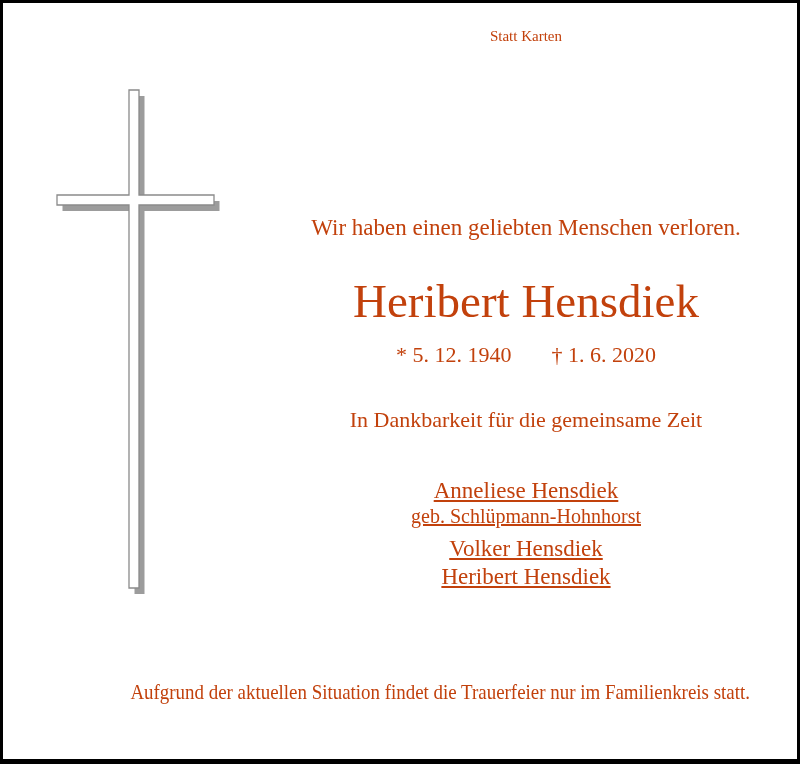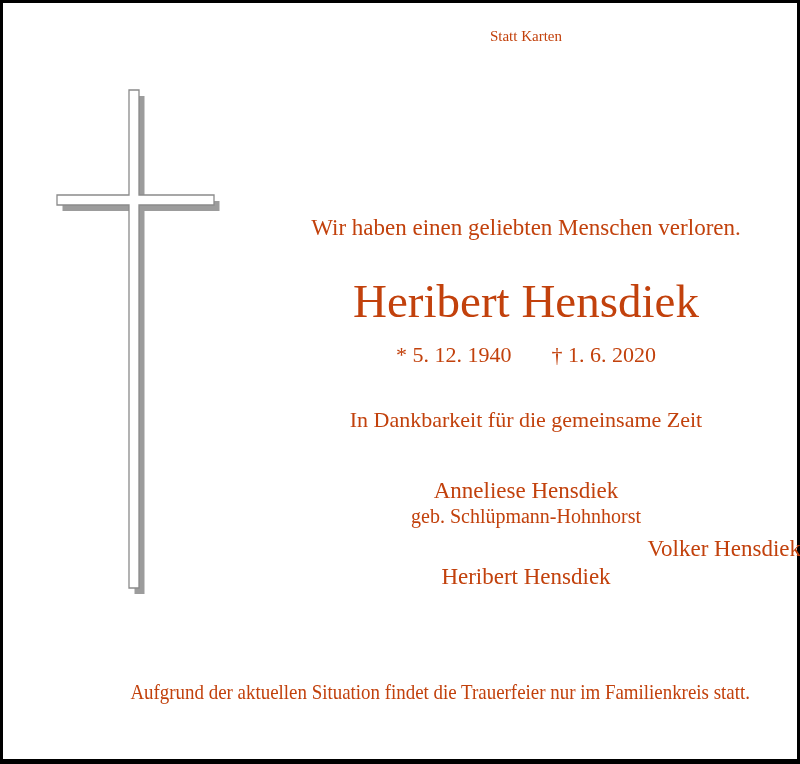--- a/index.html
+++ b/index.html
@@ -16,24 +16,24 @@
   .bottom-edge{position:absolute;left:0;right:0;bottom:0;height:5px;background:#000000;}
   .cross-svg{position:absolute;left:0;top:0;width:800px;height:764px;pointer-events:none;}
   .col{position:absolute;left:251px;width:550px;text-align:center;white-space:nowrap;}
   .pre-header{top:27px;font-size:15px;line-height:18px;}
   .scripture{top:83px;font-size:21px;line-height:25px;}
   .scripture-ref{font-size:15px;line-height:18px;margin-top:1px;}
   .intro{top:214px;font-size:23px;line-height:27px;}
   .deceased{top:278px;font-size:47px;line-height:47px;}
   .dates{top:342px;font-size:22px;line-height:26px;display:flex;justify-content:center;gap:40px;}
   .farewell{top:406px;font-size:22px;line-height:28px;}
-  .mourners{top:477px;}
+  .mourners{top:477px;text-decoration:underline;}
   .mourner-name{font-size:23px;line-height:28px;}
   .mourner-maiden{font-size:20px;line-height:22px;}
-  .gap-above{margin-top:8px;text-align:right;}
+  .gap-above{margin-top:8px;}
   .footer{position:absolute;top:678px;left:0;width:800px;text-align:right;font-size:22px;line-height:27px;white-space:nowrap;}
   .condensed{display:inline-block;transform:scaleX(0.86);transform-origin:50% 50%;}
 </style>
 </head>
 <body>
 
 <div class="page">
 
   <svg class="cross-svg" viewBox="0 0 800 764" aria-hidden="true">
     <path d="M129 90 H139 V195 H214 V205 H139 V588 H129 V205 H57 V195 H129 Z" transform="translate(5.5,6)" fill="#9c9c9c"></path>

